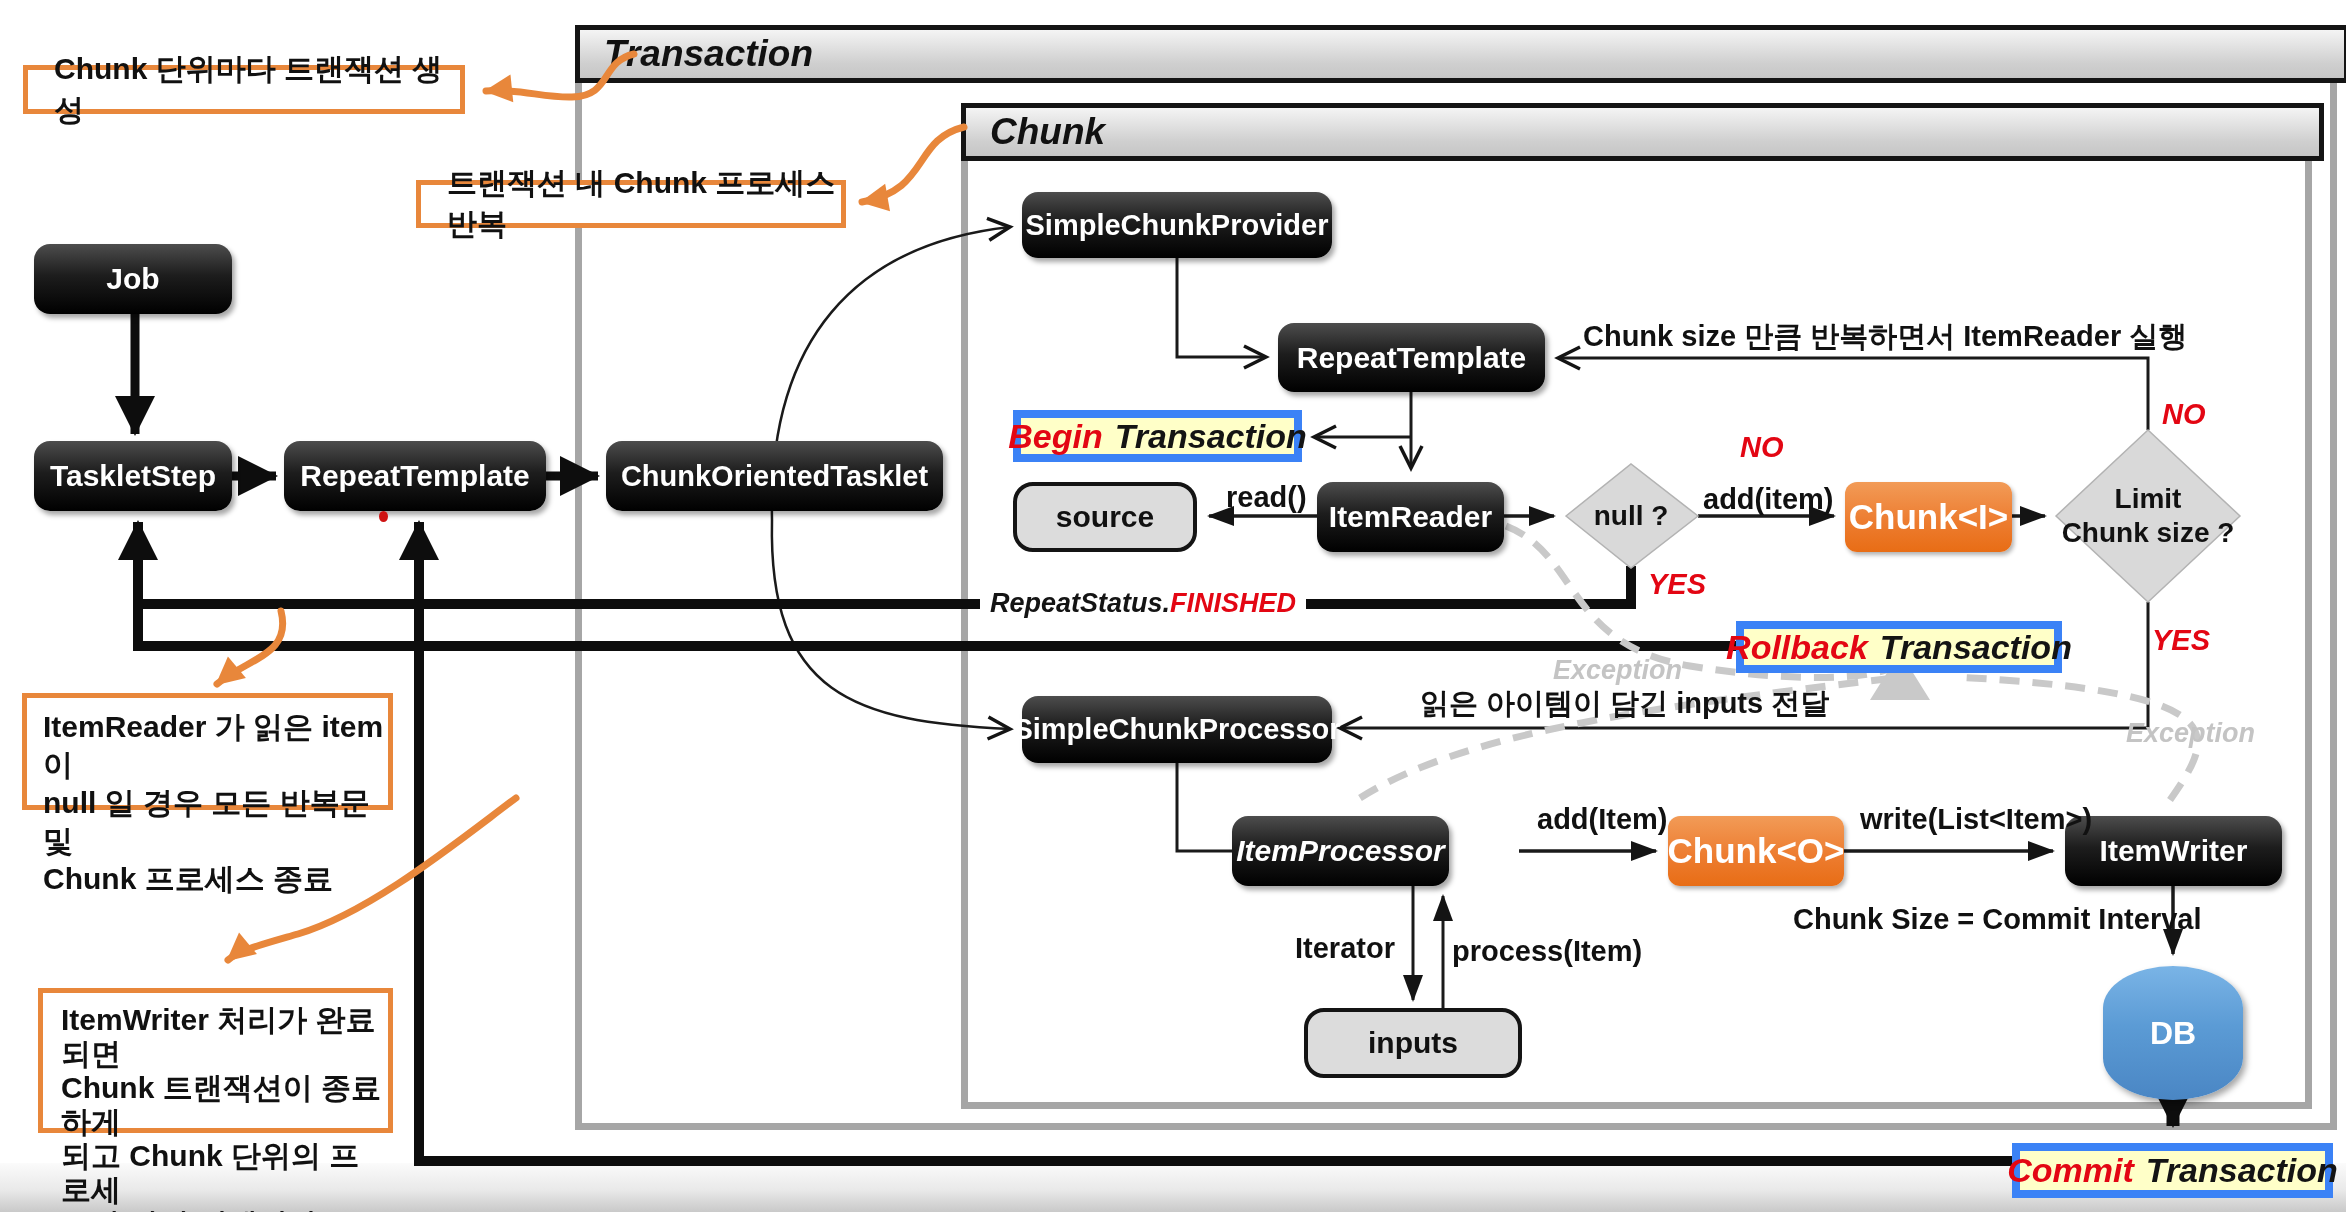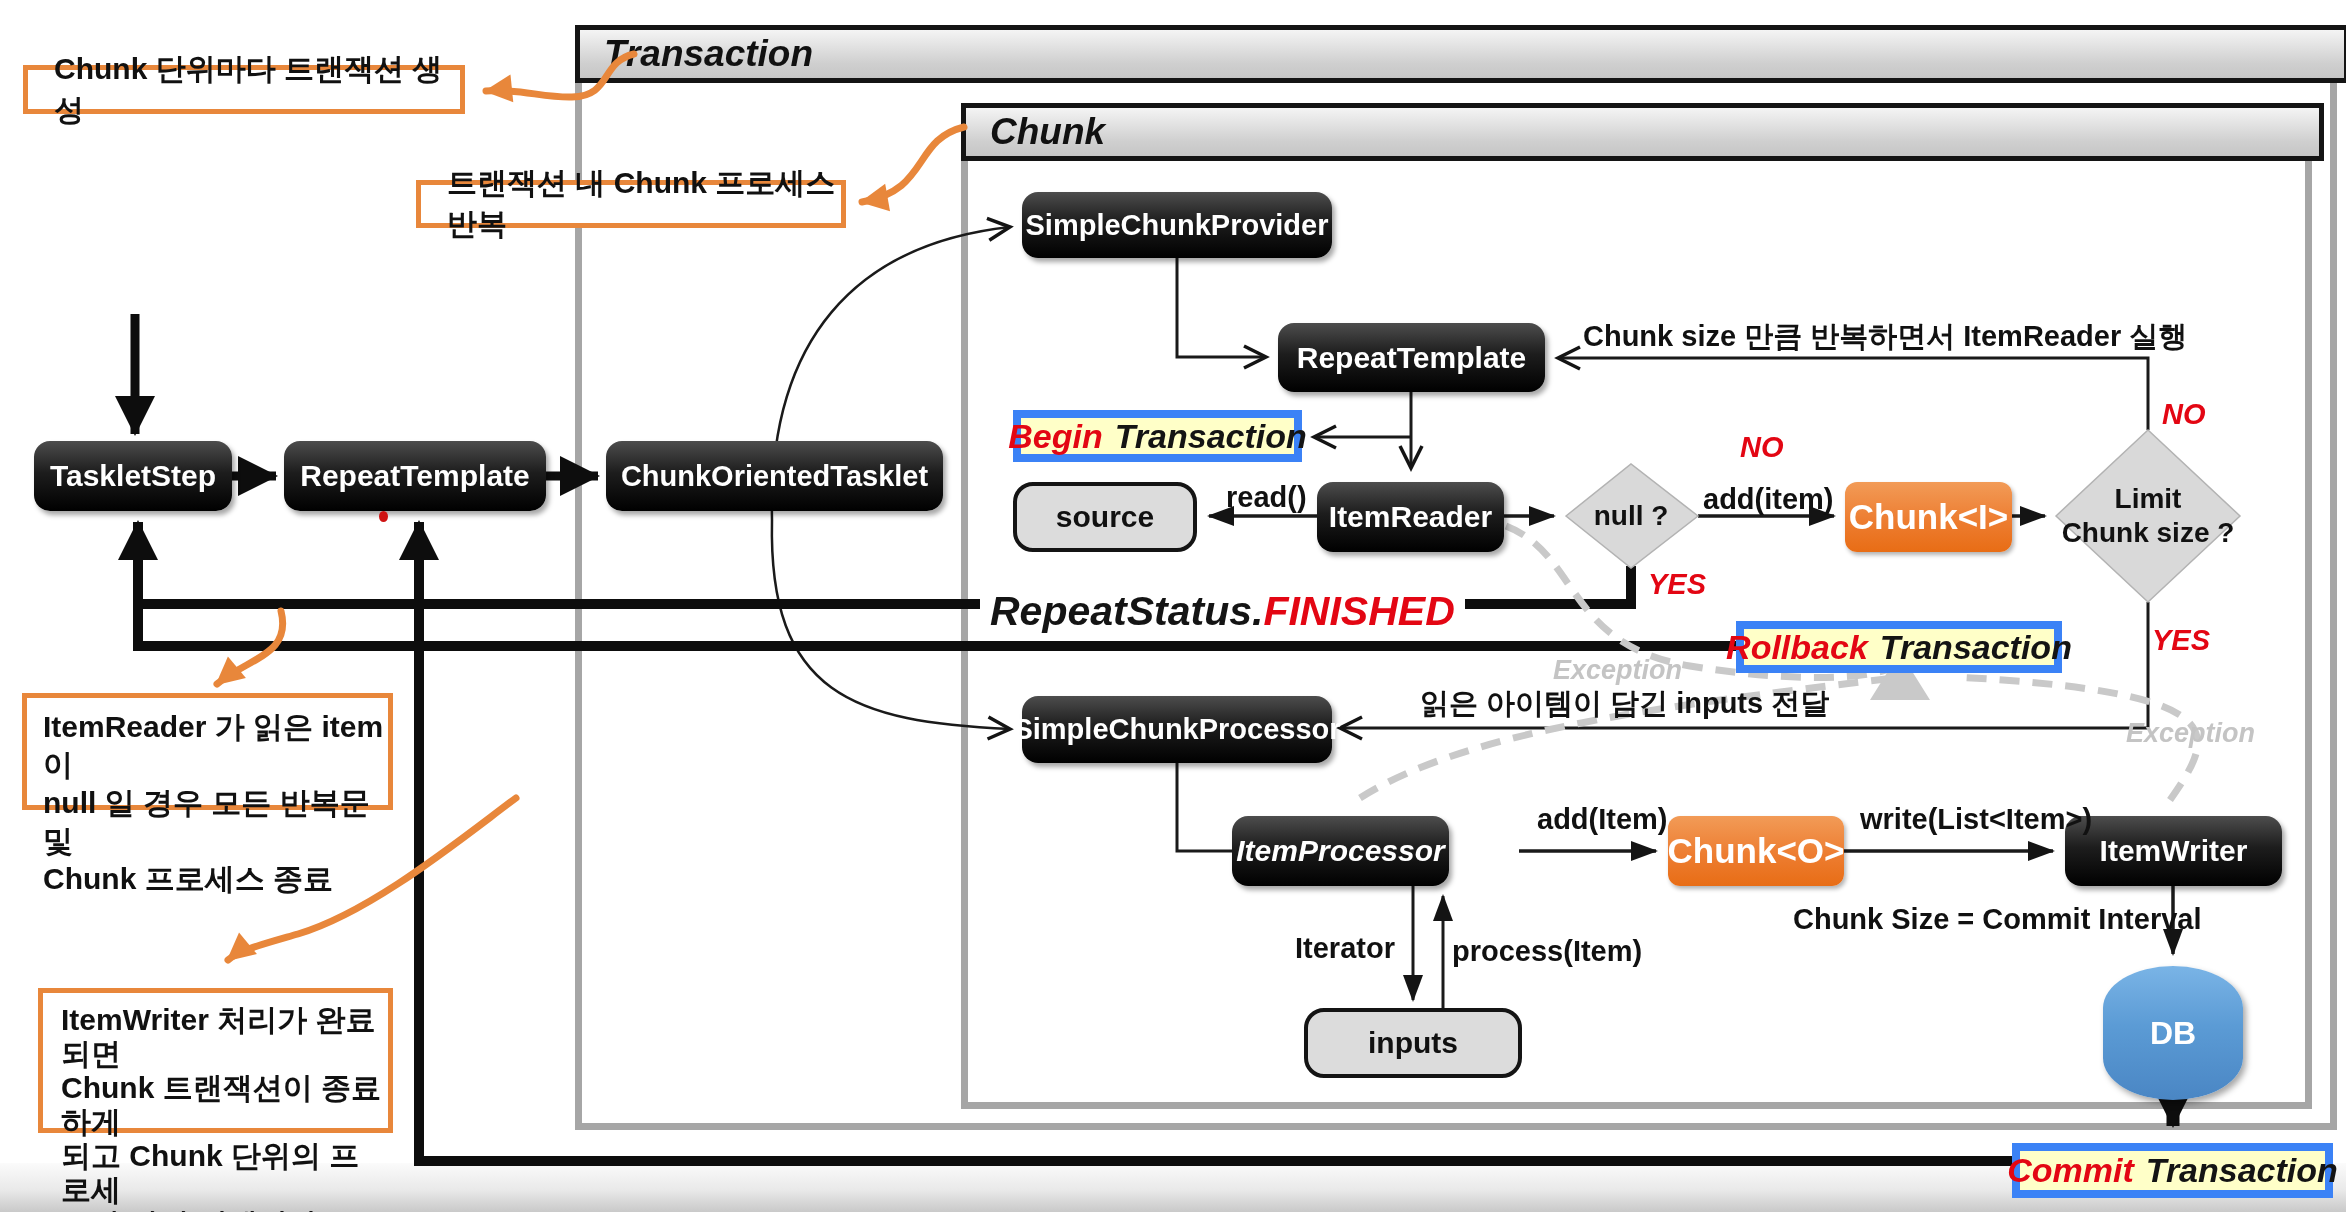--- a/index.html
+++ b/index.html
@@ -34,21 +34,21 @@
   .db{position:absolute;box-sizing:border-box;z-index:2;display:flex;align-items:center;justify-content:center;
         color:#fff;font-weight:bold;font-size:32px;
         background:linear-gradient(180deg,#7ab4e6 0%,#5b9bd5 45%,#4a86c4 100%);
         border-radius:70px/42px;box-shadow:3px 4px 6px rgba(0,0,0,.35);}
   
   .lbl{position:absolute;z-index:3;font-weight:bold;font-size:29px;color:#111;white-space:nowrap;}
   .red-i{color:#e30613;font-style:italic;font-weight:bold;}
   .blk-i{color:#141414;font-style:italic;font-weight:bold;}
   .gray-i{color:#c4c4c4;font-style:italic;font-weight:bold;font-size:27px;}
   .diamond-text{position:absolute;z-index:3;font-weight:bold;font-size:28px;color:#111;text-align:center;}
-  .status-lbl{background:#fff;padding:0 10px;font-size:41px;}
+  .status-lbl{background:#fff;padding:0 10px;font-size:27px;}
   svg.wires{position:absolute;left:0;top:0;z-index:1;}
   .pointer-dot{position:absolute;z-index:4;width:9px;height:11px;border-radius:50%;background:#cf1313;}
 </style>
 </head>
 <body>
 
 <div class="stage">
 
   <div class="bottom-strip"></div>
 
@@ -116,20 +116,23 @@
 
     <polygon points="1566,516 1631,464 1698,516 1631,568" fill="#d9d9d9" stroke="#b3b3b3" stroke-width="1.5"></polygon>
     <polygon points="2056,516 2148,430 2240,516 2148,602" fill="#d9d9d9" stroke="#b3b3b3" stroke-width="1.5"></polygon>
 
     <path d="M 634,54 C 600,62 612,96 572,97 C 545,98 516,88 486,91" fill="none" stroke="#e8873b" stroke-width="7" stroke-linecap="round" marker-end="url(#mOrange)"></path>
     <path d="M 964,127 C 912,140 930,190 862,202" fill="none" stroke="#e8873b" stroke-width="7" stroke-linecap="round" marker-end="url(#mOrange)"></path>
     <path d="M 281,611 C 292,655 248,658 217,684" fill="none" stroke="#e8873b" stroke-width="7" stroke-linecap="round" marker-end="url(#mOrange)"></path>
     <path d="M 516,798 C 462,838 372,912 298,934 C 260,945 240,950 228,960" fill="none" stroke="#e8873b" stroke-width="7" stroke-linecap="round" marker-end="url(#mOrange)"></path>
   </svg>
 
+  <div class="node" style="left:34px;top:244px;width:198px;height:70px;">
+    <span>Job</span>
+  </div>
   <div class="node" style="left:34px;top:441px;width:198px;height:70px;">
     <span>TaskletStep</span>
   </div>
   <div class="node" style="left:284px;top:441px;width:262px;height:70px;">
     <span>RepeatTemplate</span>
   </div>
   <div class="node" style="left:606px;top:441px;width:337px;height:70px;font-size:29px;">
     <span>ChunkOrientedTasklet</span>
   </div>
   <div class="pointer-dot" style="left:379px;top:511px;"></div>

